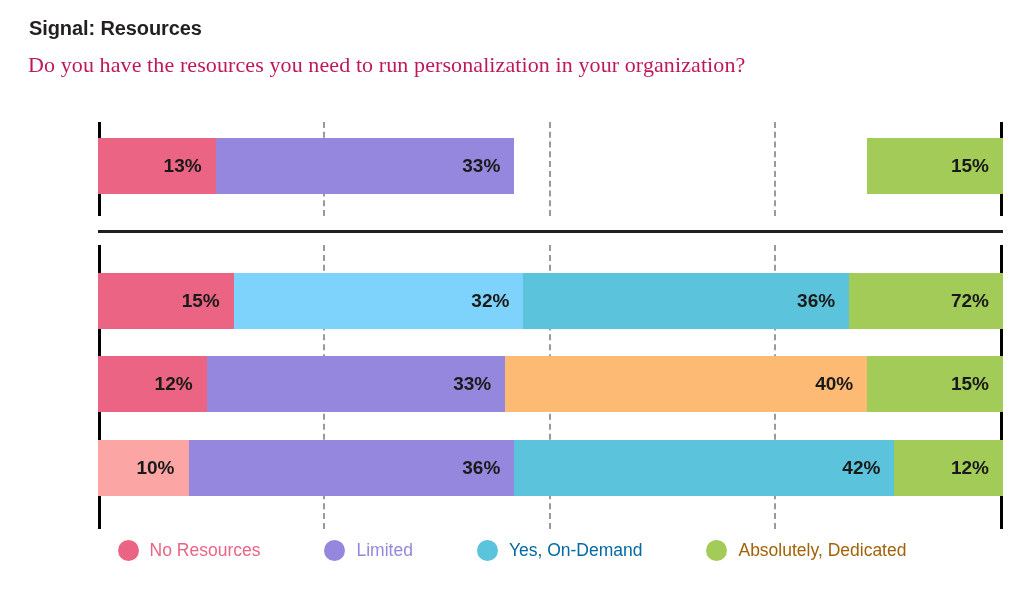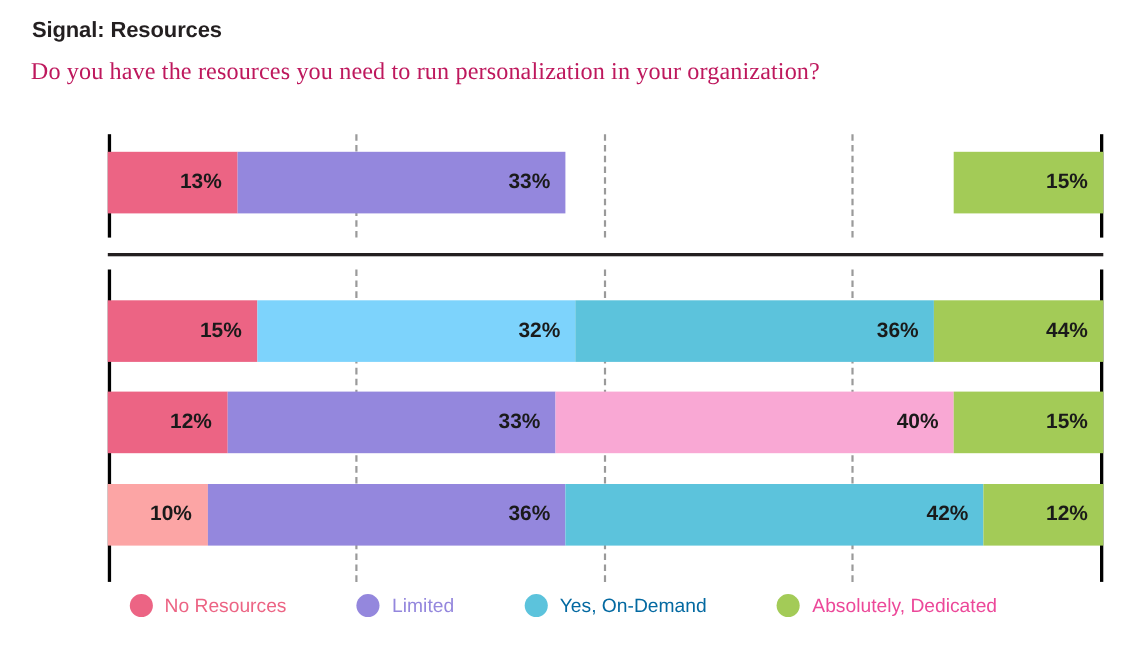--- a/index.html
+++ b/index.html
@@ -109,31 +109,31 @@
         <div class="seg" style="left: 0px; width: 135.75px; background: rgb(236, 100, 132);">
           <span class="seg-label">15%</span>
         </div>
         <div class="seg" style="left: 135.75px; width: 289.6px; background: #7dd3fc;">
           <span class="seg-label">32%</span>
         </div>
         <div class="seg" style="left: 425.35px; width: 325.8px; background: rgb(92, 195, 220);">
           <span class="seg-label">36%</span>
         </div>
         <div class="seg" style="left: 751.15px; width: 153.85px; background: rgb(163, 203, 87);">
-          <span class="seg-label">44%</span>
+          <span class="seg-label">72%</span>
         </div>
       </div>
       <div class="bar-row" style="left: 98px; top: 356px; width: 905px;">
         <div class="seg" style="left: 0px; width: 108.6px; background: rgb(236, 100, 132);">
           <span class="seg-label">12%</span>
         </div>
         <div class="seg" style="left: 108.6px; width: 298.65px; background: rgb(148, 135, 221);">
           <span class="seg-label">33%</span>
         </div>
-        <div class="seg" style="left: 407.25px; width: 362px; background: #f9a8d4;">
+        <div class="seg" style="left: 407.25px; width: 362px; background: #fdba74;">
           <span class="seg-label">40%</span>
         </div>
         <div class="seg" style="left: 769.25px; width: 135.75px; background: rgb(163, 203, 87);">
           <span class="seg-label">15%</span>
         </div>
       </div>
       <div class="bar-row" style="left: 98px; top: 440px; width: 905px;">
         <div class="seg" style="left: 0px; width: 90.5px; background: #fca5a5;">
           <span class="seg-label">10%</span>
         </div>
@@ -157,17 +157,17 @@
       <div class="legend-item">
         <span class="legend-dot" style="background: rgb(148, 135, 221);"></span>
         <span class="legend-text" style="color: rgb(148, 135, 221);">Limited</span>
       </div>
       <div class="legend-item">
         <span class="legend-dot" style="background: rgb(92, 195, 220);"></span>
         <span class="legend-text" style="color: #0369a1;">Yes, On-Demand</span>
       </div>
       <div class="legend-item">
         <span class="legend-dot" style="background: rgb(163, 203, 87);"></span>
-        <span class="legend-text" style="color: #ec4899;">Absolutely, Dedicated</span>
+        <span class="legend-text" style="color: #a16207;">Absolutely, Dedicated</span>
       </div>
     </div>
 
 </div>
 
 </body></html>

